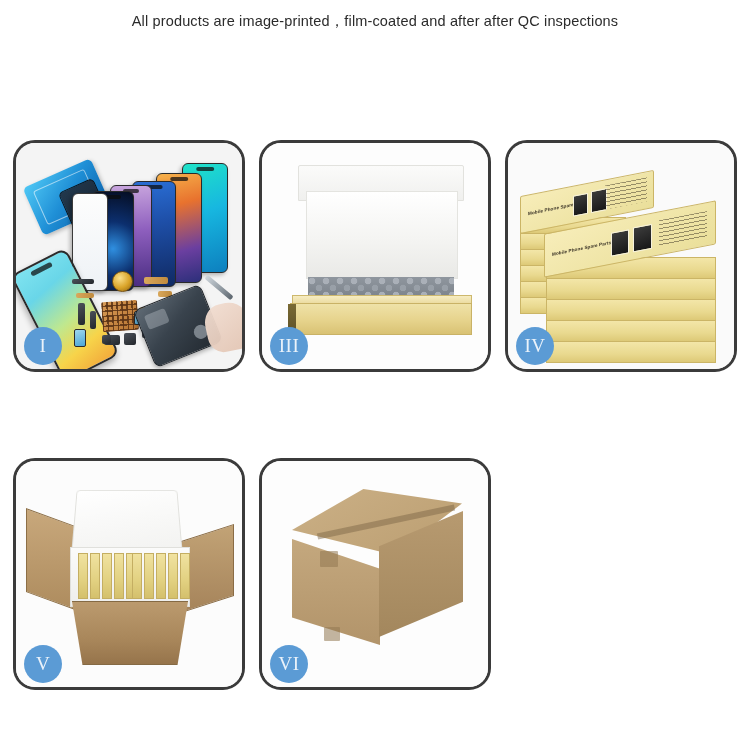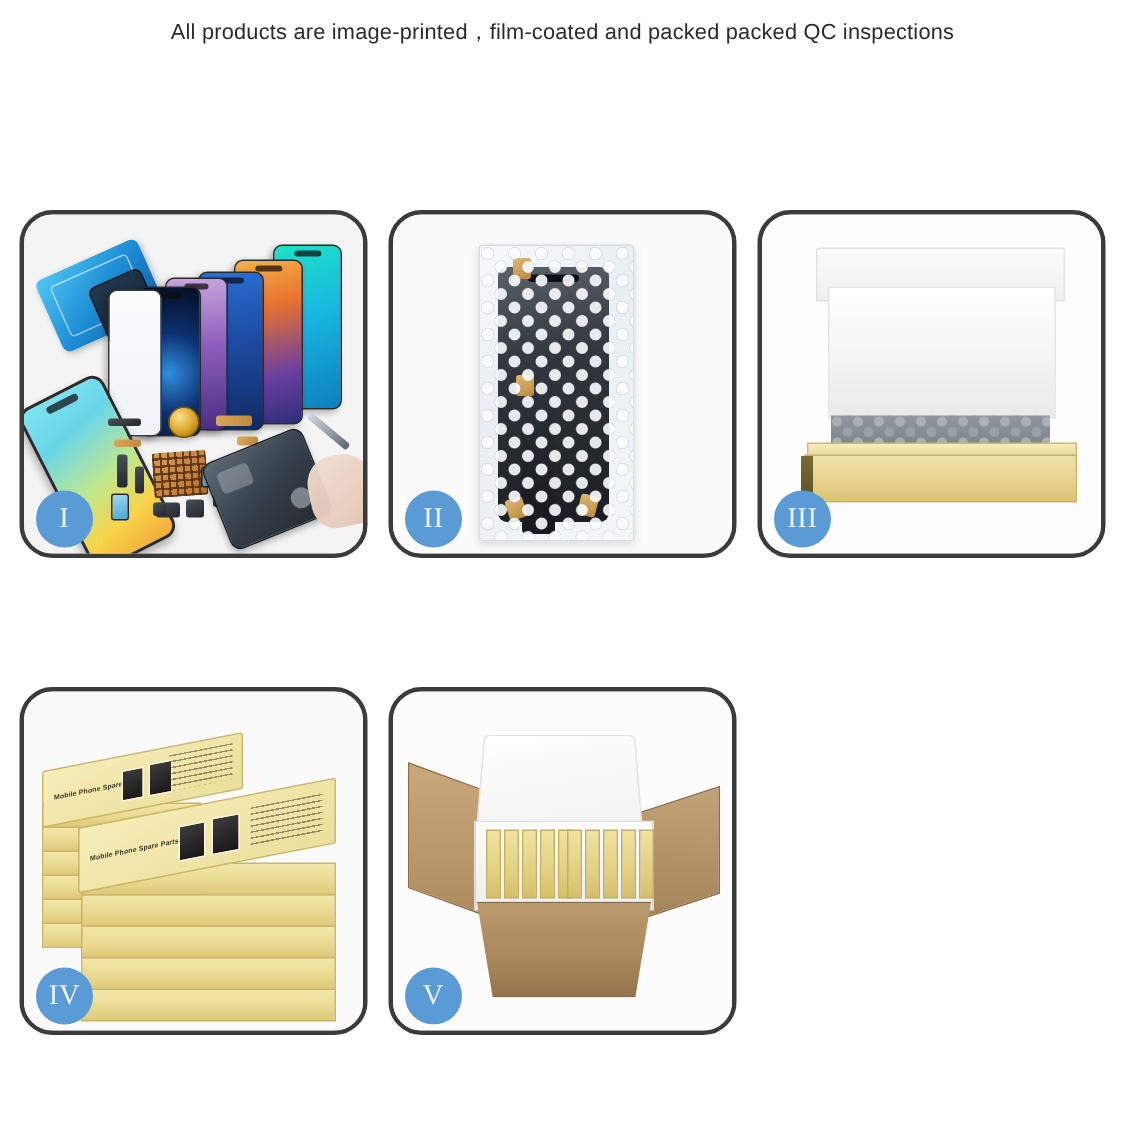--- a/index.html
+++ b/index.html
@@ -421,21 +421,21 @@
   .tape {
     position: absolute;
     background: rgba(145,120,82,.55);
     border-radius: 1px;
   }
 </style>
 </head>
 <body>
 
 <div class="header">
-  <p class="subtitle">All products are image-printed，film-coated and packed packed QC inspections</p>
+  <p class="subtitle">All products are image-printed，film-coated and after after QC inspections</p>
 </div>
 
 <div class="grid">
 
   <div class="panel">
     <div class="panel-inner">
       <div class="p1-bg"></div>
 
       <div class="film-sheet"></div>
       <div class="film-phone"></div>
@@ -482,36 +482,20 @@
       <div class="tiny-screen" style="left:58px; top:186px; width:10px; height:16px;"></div>
       <div class="tiny-screen" style="left:118px; top:168px; width:9px; height:12px;"></div>
 
       <div class="housing"></div>
       <div class="hand"></div>
       <div class="tweezers"></div>
     </div>
     <div class="badge">I</div>
   </div>
 
-  <div class="panel">
-    <div class="panel-inner">
-      <div class="p2-bg"></div>
-      <div class="bubble-pack">
-        <div class="inner-screen"></div>
-        <div class="flex-tail"></div>
-        <div class="tab" style="left:22px; top:8px;"></div>
-        <div class="tab" style="left:24px; top:86px;"></div>
-        <div class="tab" style="left:18px; top:168px; transform:rotate(-18deg);"></div>
-        <div class="tab" style="left:66px; top:166px; transform:rotate(14deg);"></div>
-        <div class="bubbles-edge"></div>
-        <div class="bubbles"></div>
-      </div>
-    </div>
-    <div class="badge">II</div>
-  </div>
 
   <div class="panel">
     <div class="panel-inner">
       <div class="p3-bg"></div>
       <div class="box3-lid"></div>
       <div class="box3-foam"></div>
       <div class="box3-bubbles"></div>
       <div class="box3-lip"></div>
       <div class="box3-front"></div>
     </div>
@@ -573,14 +557,26 @@
         <div class="ybar"></div>
         <div class="ybar"></div>
         <div class="ybar"></div>
         <div class="ybar"></div>
       </div>
       <div class="carton-front"></div>
     </div>
     <div class="badge">V</div>
   </div>
 
+  <div class="panel">
+    <div class="panel-inner">
+      <div class="p6-bg"></div>
+      <div class="c6-top"></div>
+      <div class="c6-seam"></div>
+      <div class="c6-left"></div>
+      <div class="c6-right"></div>
+      <div class="tape" style="left:58px; top:90px; width:18px; height:16px;"></div>
+      <div class="tape" style="left:62px; top:166px; width:16px; height:14px;"></div>
+    </div>
+    <div class="badge">VI</div>
+  </div>
 
 </div>
 
 </body></html>

